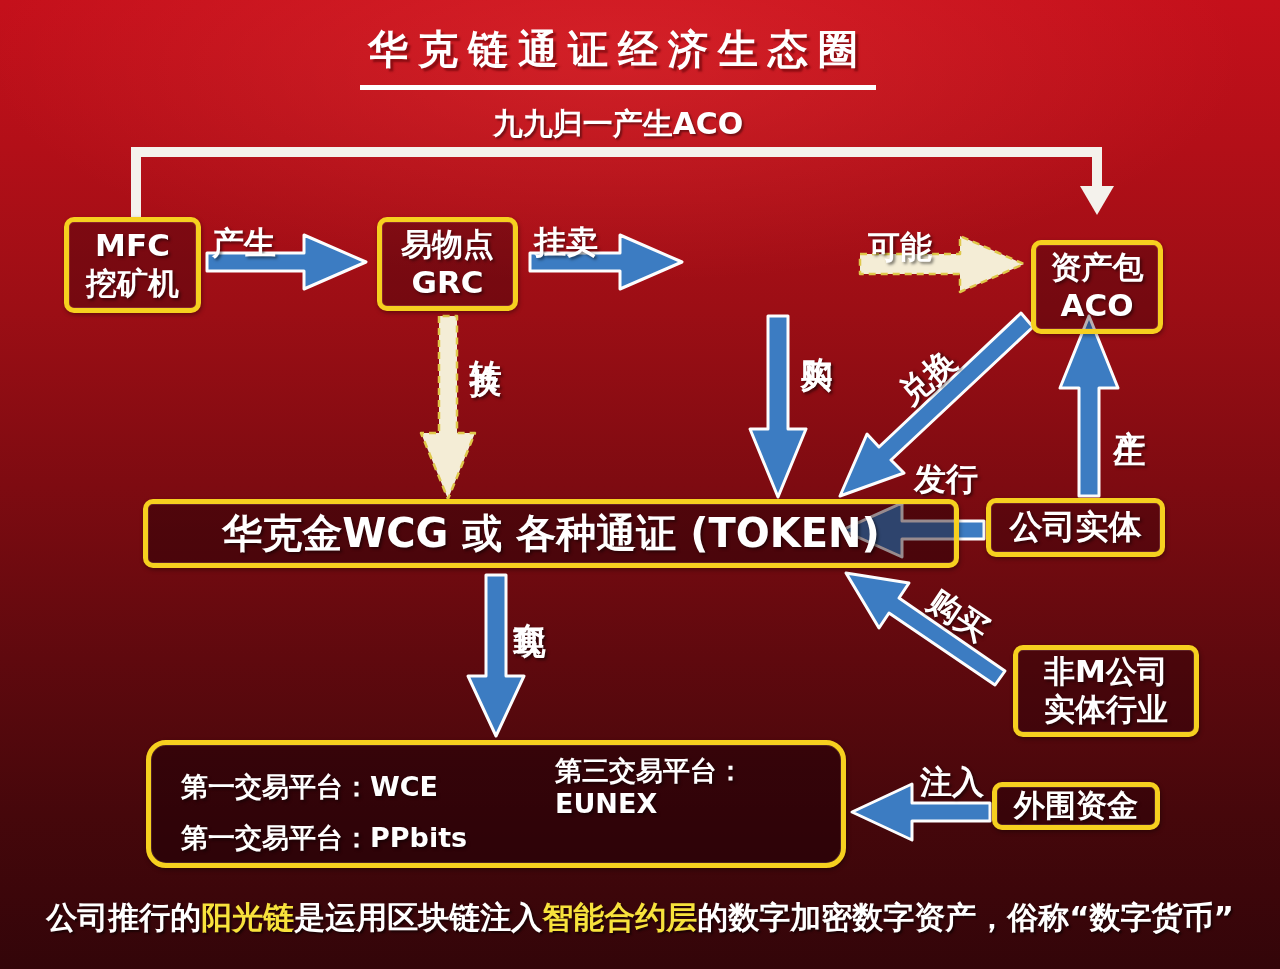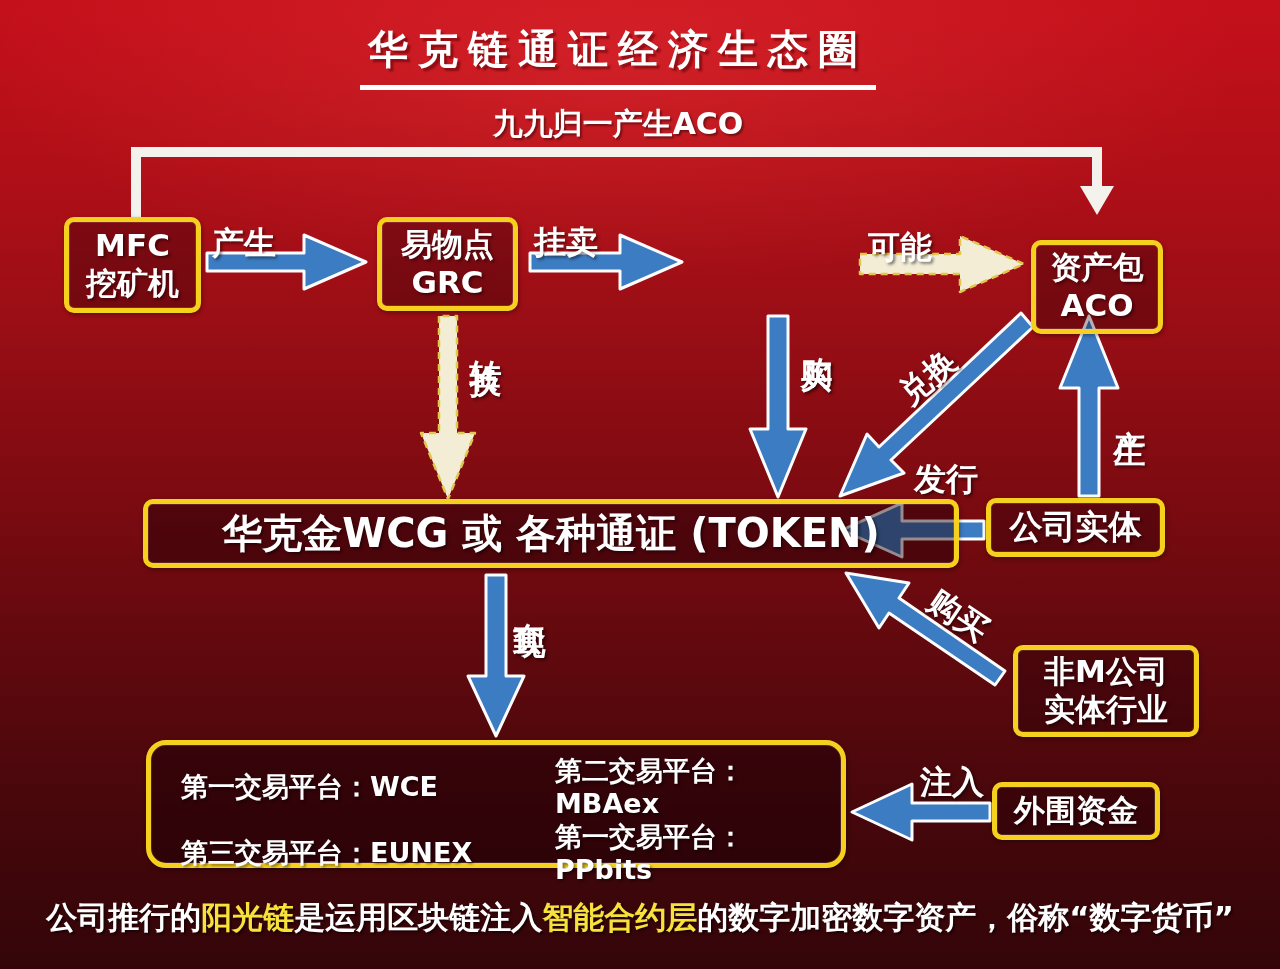--- a/index.html
+++ b/index.html
@@ -89,26 +89,25 @@
     <div>公司实体</div>
   </div>
   <div class="node" style="left:1004px;top:645px;width:186px;height:92px;font-size:31px;margin-left:9px;">
     <div>非M公司</div>
     <div>实体行业</div>
   </div>
 
   <div class="node" style="left:146px;top:740px;width:700px;height:128px;background:rgba(28,0,6,.5);border-radius:20px;">
     <div class="platform-grid">
       <div>第一交易平台：WCE</div>
-      <div>第二交易平台：MBAex</div>
       <div>第三交易平台：EUNEX</div>
       <div>第一交易平台：PPbits</div>
     </div>
   </div>
-  <div class="node" style="left:992px;top:782px;width:168px;height:58px;font-size:31px;">
+  <div class="node" style="left:992px;top:782px;width:168px;height:48px;font-size:31px;">
     <div>外围资金</div>
   </div>
 
   <div class="alabel" style="left:212px;top:222px;">产生</div>
   <div class="alabel" style="left:534px;top:221px;">挂卖</div>
   <div class="alabel" style="left:868px;top:226px;">可能</div>
   <div class="alabel vlabel" style="left:464px;top:334px;">转换</div>
   <div class="alabel vlabel" style="left:795px;top:331px;">购买</div>
   <div class="alabel" style="left:896px;top:356px;transform:rotate(-40deg);">兑换</div>
   <div class="alabel vlabel" style="left:1108px;top:404px;">产生</div>

